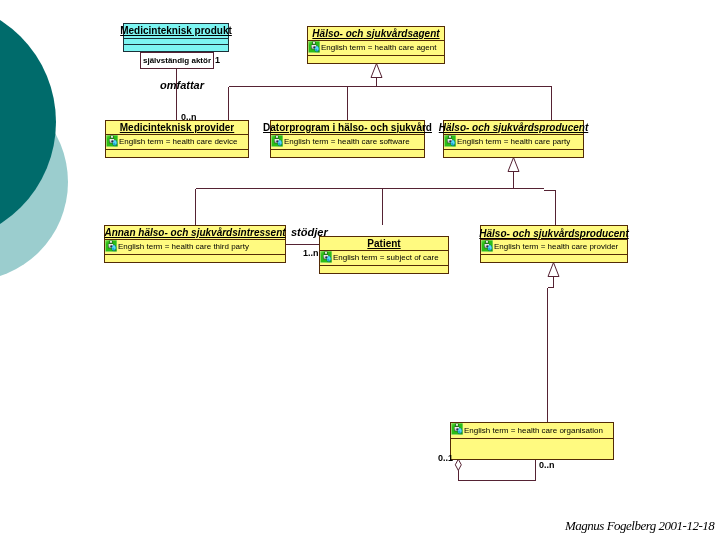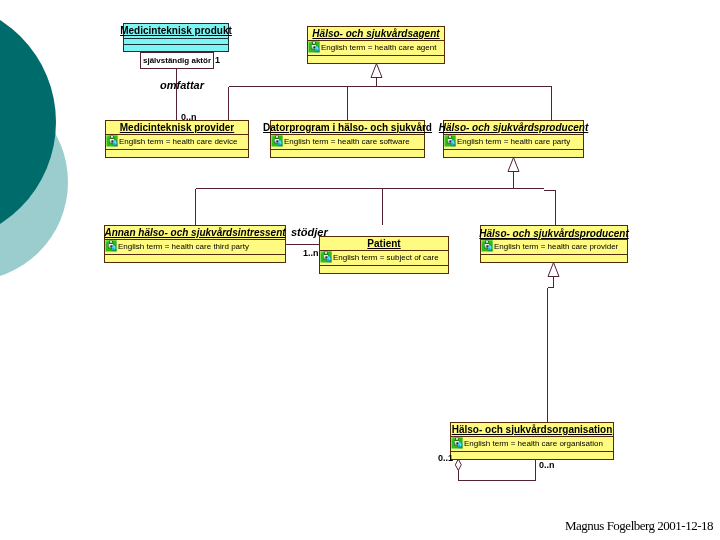--- a/index.html
+++ b/index.html
@@ -30,21 +30,21 @@
 
   .roleBox{position:absolute;box-sizing:border-box;background:#fff;
            border:1px solid #552233;display:flex;align-items:center;
            justify-content:center;}
   .roleTxt{font-size:8px;font-weight:bold;color:#000;line-height:1;}
 
   .lbl{position:absolute;font-size:9px;color:#000;white-space:nowrap;
        line-height:1;font-weight:bold;}
   .lbl.i{font-style:italic;font-size:11px;}
 
-  #footer{position:absolute;font-family:"Liberation Serif",serif;
+  #footer{position:absolute;font-family:"Liberation Serif",serif;font-style:italic;
           font-size:13px;letter-spacing:-0.5px;color:#000;white-space:nowrap;
           left:565px;top:519px;line-height:14px;}
 
   .ico{position:absolute;left:0px;top:0px;width:12px;height:12px;}
 </style>
 </head>
 <body>
 
 <div id="slide">
 
@@ -317,23 +317,20 @@
           <path d="M8.9 4.6 C10.6 5.2 11.6 7.2 11.0 8.9 C10.4 10.6 8.4 11.2 7.2 10.2 C6.0 9.2 6.3 7.2 7.3 5.9 C7.8 5.2 8.4 4.7 8.9 4.6 Z" fill="#0B5F72"></path>
           <path d="M8.9 5.1 C10.3 5.7 11.1 7.3 10.6 8.7 C10.1 10.1 8.5 10.6 7.5 9.8 C6.6 9.0 6.8 7.3 7.6 6.2 C8.0 5.6 8.5 5.2 8.9 5.1 Z" fill="#55DDF7"></path>
           <path d="M7.0 8.4 C7.2 9.9 8.9 10.7 10.2 9.9 L8.4 7.6 Z" fill="#1FA8CF"></path>
         </svg>
       <span class="attr">English term = health care provider</span>
     </div>
     <div class="seg" style="height:8px;"></div>
   </div>
 
   <div class="uml y" style="left:450px;top:422px;width:164px;height:38px;">
-    <div class="seg" style="height:13px;">
-      <span class="cname">Hälso- och sjukvårdsorganisation</span>
-    </div>
     <div class="seg attrseg" style="height:15px;padding-left:13px;">
       <svg class="ico" viewBox="0 0 12 12">
           <defs>
             <linearGradient id="g1" x1="0" y1="0" x2="0.8" y2="1">
               <stop offset="0" stop-color="#A8EE6E" stop-opacity="0.9"></stop>
               <stop offset="0.3" stop-color="#2ABD17" stop-opacity="0"></stop>
               <stop offset="0.8" stop-color="#2ABD17" stop-opacity="0"></stop>
               <stop offset="1" stop-color="#0C7410" stop-opacity="0.45"></stop>
             </linearGradient>
           </defs>

